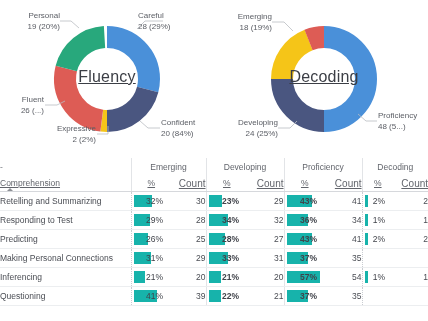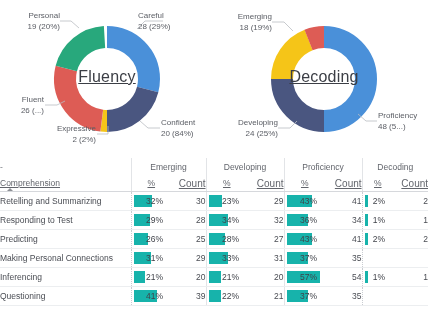--- a/index.html
+++ b/index.html
@@ -80,21 +80,21 @@
   }
   tr.data-row td{height:18px;border-bottom:1px solid #eceef0;}
   td.rowname{
     padding-left:6px;font-size:8.5px;color:#4a4d54;white-space:nowrap;
   }
   td.pctcell{
     position:relative;
     border-left:1px dotted #c9ccd1;
     padding:0;
   }
-  td.pctcell.solidsep{border-left:1px solid #e2e4e7;}
+  td.pctcell.solidsep{border-left:1px solid #e2e4e7;font-weight:bold;}
   .bar{
     position:absolute;left:2px;top:3px;bottom:3px;
     background:#17b3ab;
     border-radius:0;
   }
   .pcttext{
     position:relative;
     display:block;
     text-align:right;
     padding-right:8px;

